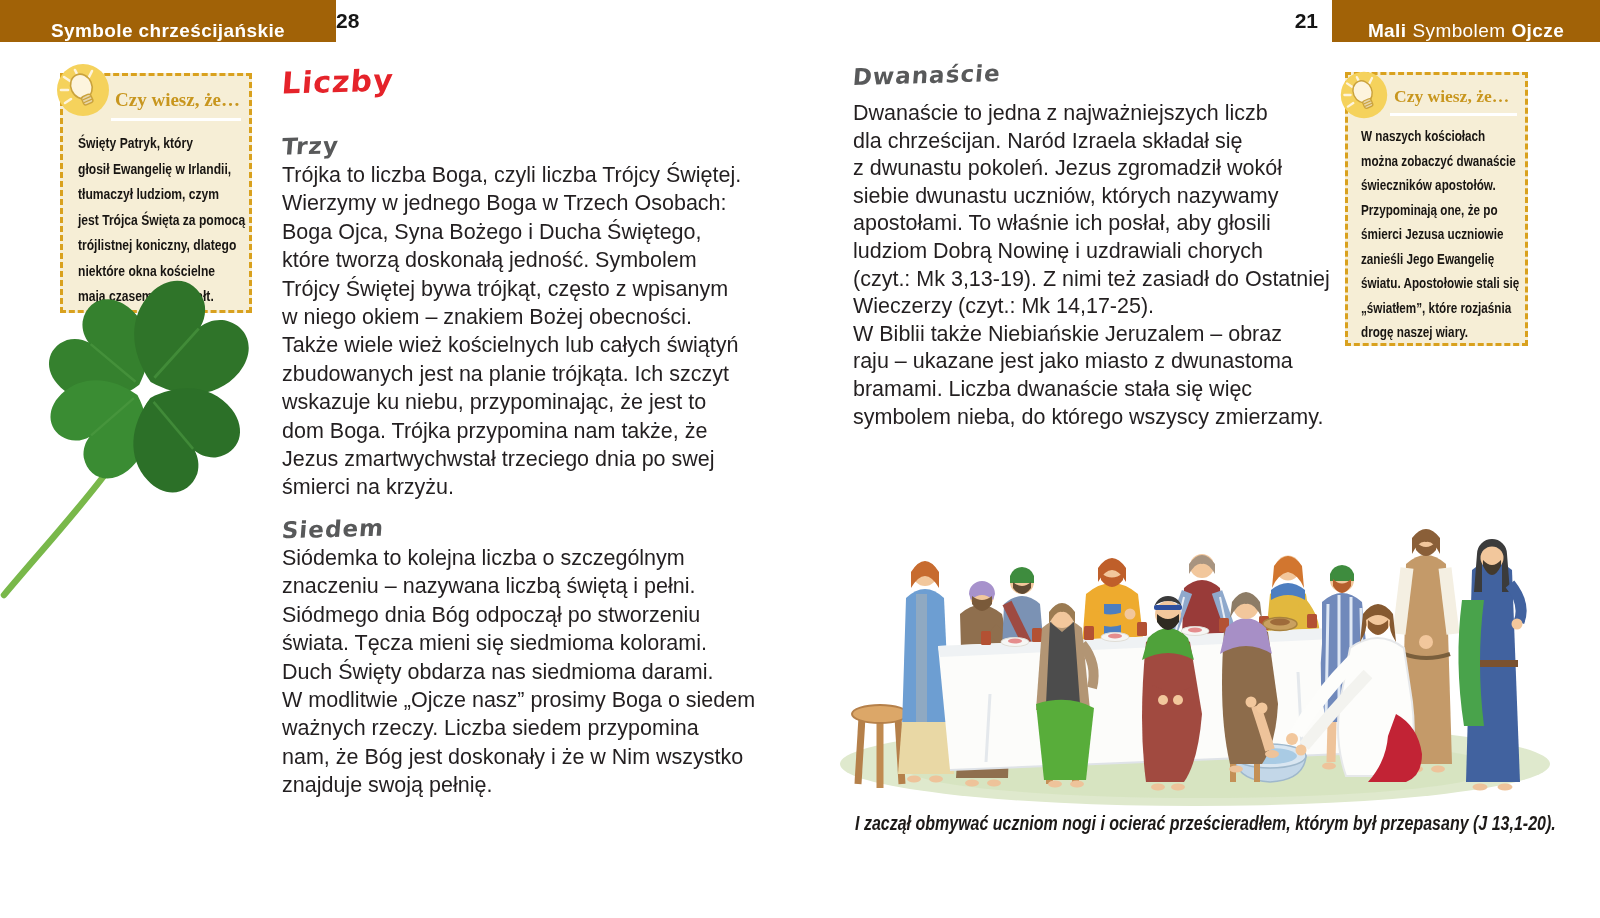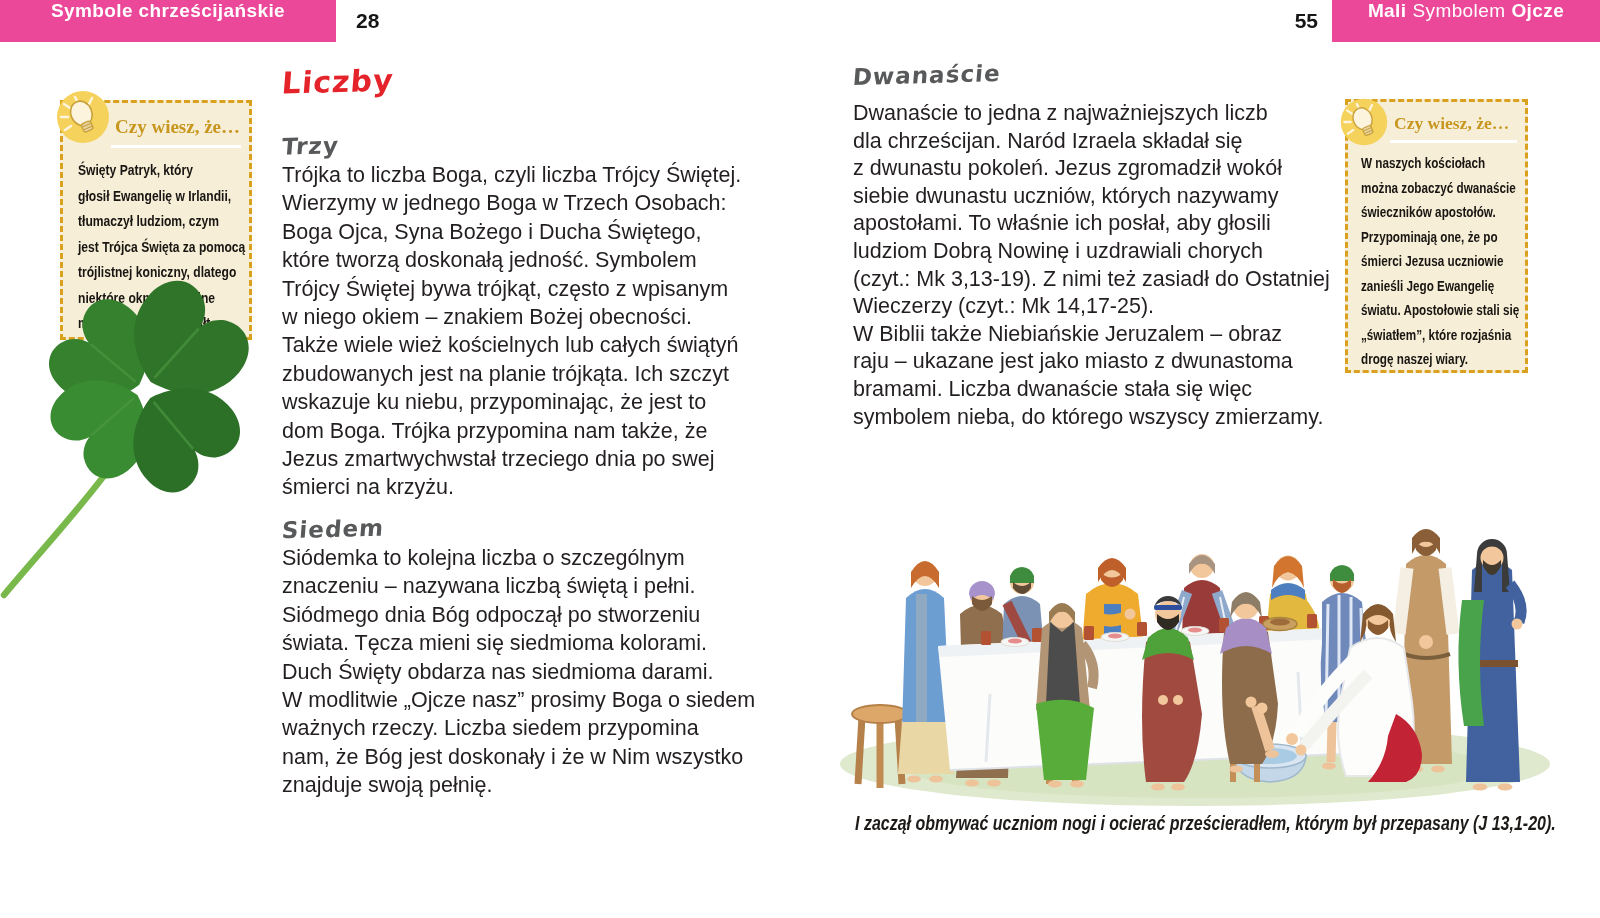--- a/index.html
+++ b/index.html
@@ -4,32 +4,32 @@
 <style>
   html,body{margin:0;padding:0;}
   body{
     width:1600px;height:918px;position:relative;overflow:hidden;
     background:#ffffff;
     font-family:"Liberation Sans",sans-serif;
     color:#231f20;
     -webkit-font-smoothing:antialiased;
   }
   
-  .bar{position:absolute;top:0;height:42px;background:#ec4899;display:flex;align-items:flex-start;justify-content:center;}
+  .bar{position:absolute;top:0;height:42px;background:#a16207;display:flex;align-items:flex-end;justify-content:center;}
   .bar-left{left:0;width:336px;}
   .bar-right{left:1332px;width:268px;}
   .bar-text{color:#fff;font-size:19px;font-weight:700;letter-spacing:.4px;}
   .bar-right .bar-text span{margin:10px 3px;}
   .w-reg{font-weight:400;}
   .pageno{position:absolute;top:0;height:42px;line-height:42px;font-size:21px;font-weight:700;color:#161616;}
-  .pageno-left{left:356px;}
+  .pageno-left{left:336px;}
   .pageno-right{left:1262px;width:56px;text-align:right;}
 
   
-  .dyk{position:absolute;background:#f6eed6;border:3px dashed #d9a11e;box-sizing:border-box;margin-top:27px;}
+  .dyk{position:absolute;background:#f6eed6;border:3px dashed #d9a11e;box-sizing:border-box;}
   .dyk-left{left:60px;top:73px;width:192px;height:240px;}
   .dyk-right{left:1345px;top:72px;width:183px;height:274px;}
   .bulb{position:absolute;}
   .dyk-left .bulb{left:-8px;top:-14px;width:56px;height:56px;}
   .dyk-right .bulb{left:-9px;top:-5px;width:50px;height:50px;}
   .dyk-title{font-family:"Liberation Serif",serif;font-weight:700;color:#c8961e;}
   .dyk-left .dyk-title{margin:13px 6px 0 52px;font-size:19px;}
   .dyk-right .dyk-title{margin:11px 4px 0 46px;font-size:17.5px;}
   .dyk-rule{height:3px;background:#ffffff;}
   .dyk-left .dyk-rule{margin:7px 8px 0 48px;}
@@ -62,21 +62,21 @@
   .caption{position:absolute;left:855px;top:812px;font-style:italic;font-weight:700;font-size:20px;white-space:nowrap;transform:scaleX(.8);transform-origin:left top;color:#1d1a18;}
 </style>
 </head>
 <body>
 
 <div class="bar bar-left">
   <span class="bar-text">Symbole chrześcijańskie</span>
 </div>
 <div class="pageno pageno-left">28</div>
 
-<div class="pageno pageno-right">55</div>
+<div class="pageno pageno-right">21</div>
 <div class="bar bar-right">
   <span class="bar-text"><span>Mali</span><span class="w-reg">Symbolem</span><span>Ojcze</span></span>
 </div>
 
 <div class="dyk dyk-left">
   <svg class="bulb" viewBox="0 0 56 56">
     <circle cx="28" cy="28" r="26" fill="#f5d25c"></circle>
     <g stroke="#fdf4dd" stroke-width="2.6" stroke-linecap="round">
       <path d="M9,15 L15,19"></path>
         <path d="M6,28 L13,28"></path>

